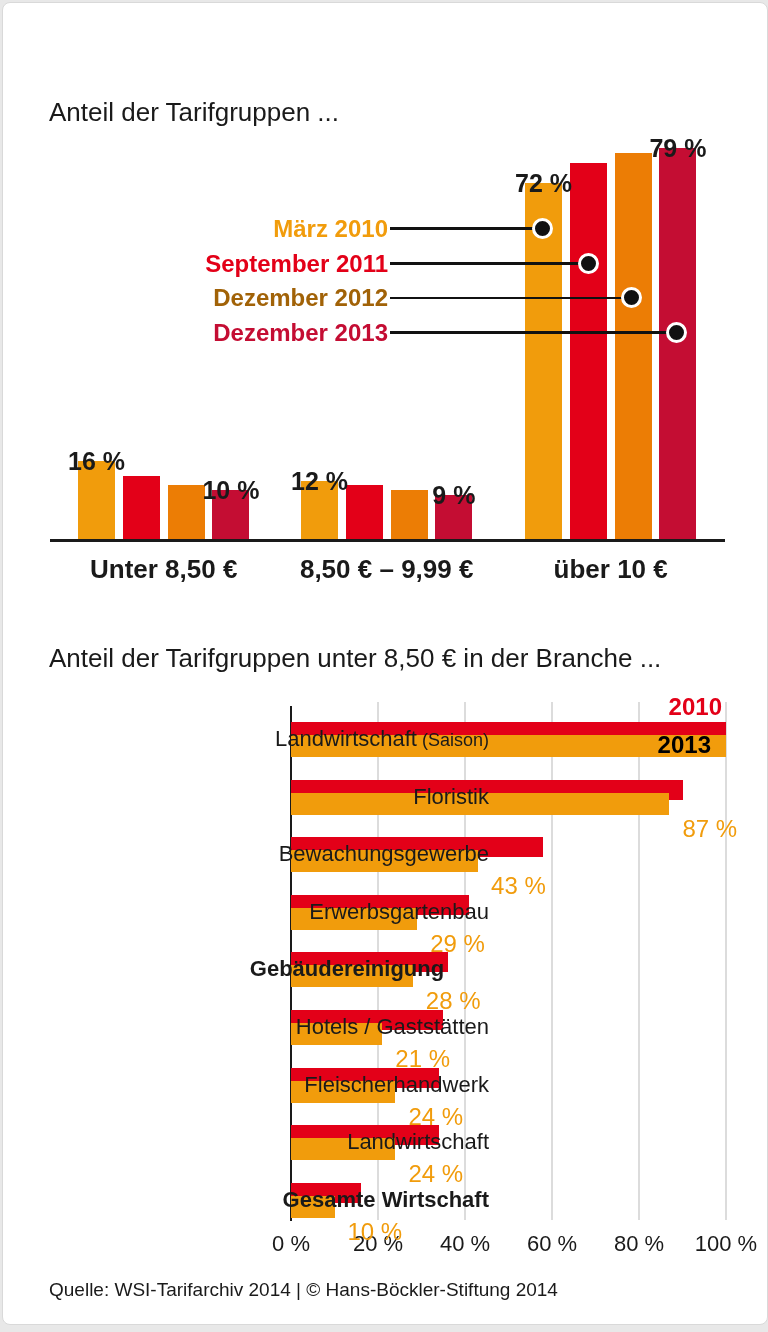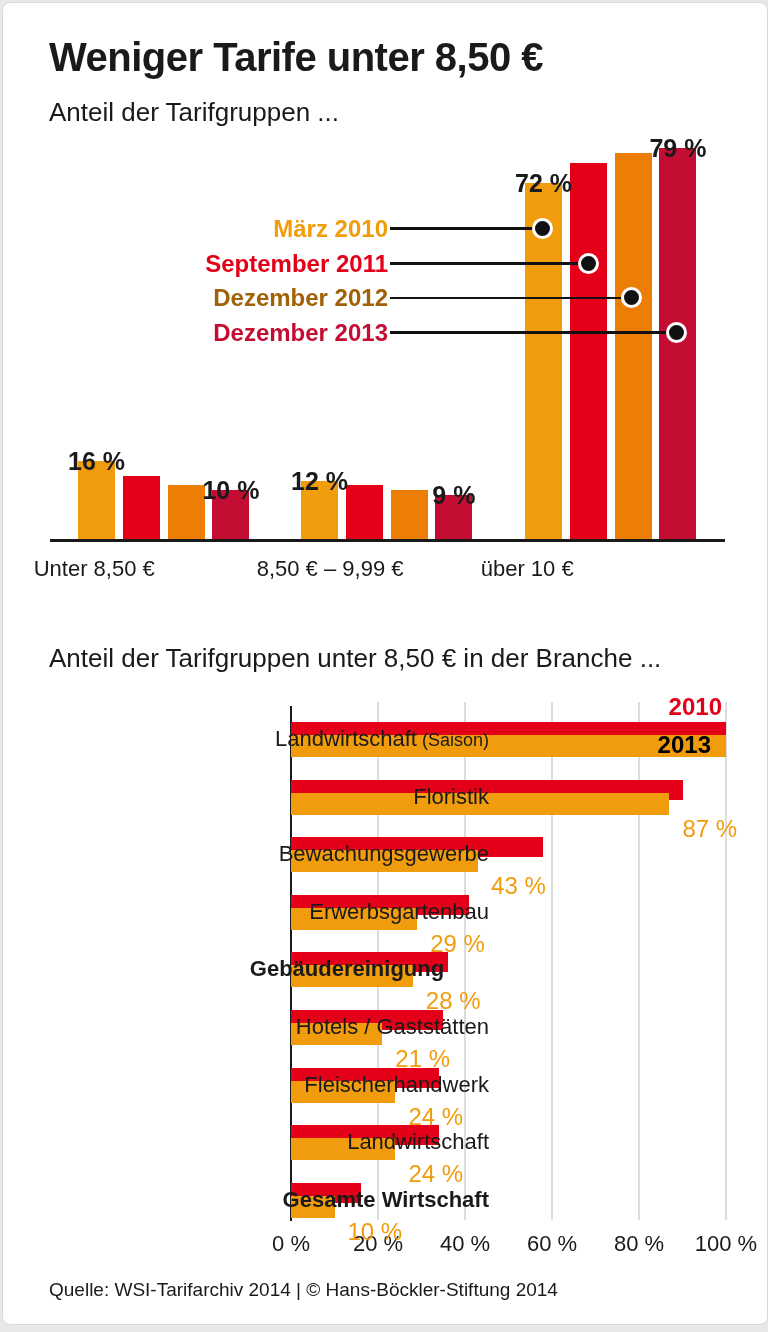--- a/index.html
+++ b/index.html
@@ -8,38 +8,37 @@
   #card{position:absolute;left:2px;top:2px;width:764px;height:1321px;background:#FFFFFF;
         border:1px solid #D9D9D9;border-radius:8px;}
   .abs{position:absolute;white-space:nowrap;}
   #title{left:46px;top:32px;font-size:40px;font-weight:bold;letter-spacing:-0.5px;}
   #subtitle-top{left:46px;top:94px;font-size:26px;}
   #note{right:43px;top:589px;font-size:19px;}
   #subtitle-bottom{left:46px;top:640px;font-size:26px;}
   #source{left:46px;top:1276px;font-size:19px;text-align:right;}
   .bar{position:absolute;}
   .vlabel{position:absolute;font-size:25px;font-weight:bold;text-align:center;line-height:26px;margin-top:19px;}
-  .catlabel-top{position:absolute;font-size:22px;font-weight:normal;text-align:left;line-height:30px;}
+  .catlabel-top{position:absolute;font-size:26px;font-weight:bold;text-align:center;line-height:30px;}
   .legend-label{position:absolute;font-size:24px;font-weight:bold;text-align:right;line-height:29px;}
   .legend-line{position:absolute;height:2.5px;background:#111;}
   .legend-dot{position:absolute;width:15px;height:15px;border-radius:50%;background:#111;border:3.5px solid #fff;}
   .hcat{position:absolute;font-size:22px;text-align:right;line-height:26px;}
   .hcat .small{font-size:18px;}
   .hval{position:absolute;font-size:24px;font-weight:normal;line-height:26px;}
   .tick{position:absolute;font-size:22px;text-align:center;line-height:24px;}
   .gridline{position:absolute;width:2px;}
   .axisline{position:absolute;background:#1A1A1A;}
   .serlabel{position:absolute;font-size:24px;font-weight:bold;line-height:26px;}
 </style>
 </head>
 <body>
 
 <div id="frame">
   <div id="card">
-    <div class="abs" id="title">Weniger Tarife unter 8,50 €</div>
     <div class="abs" id="subtitle-top">Anteil der Tarifgruppen ...</div>
     <div id="chart-top">
         <div class="bar" style="left: 75px; top: 457.672px; width: 37px; height: 79.328px; background: rgb(241, 156, 12);"></div>
         <div class="bar" style="left: 298px; top: 477.504px; width: 37px; height: 59.496px; background: rgb(241, 156, 12);"></div>
         <div class="bar" style="left: 522px; top: 180.024px; width: 37px; height: 356.976px; background: rgb(241, 156, 12);"></div>
         <div class="bar" style="left: 119.8px; top: 472.546px; width: 37px; height: 64.454px; background: rgb(227, 0, 24);"></div>
         <div class="bar" style="left: 342.8px; top: 482.462px; width: 37px; height: 54.538px; background: rgb(227, 0, 24);"></div>
         <div class="bar" style="left: 566.8px; top: 160.192px; width: 37px; height: 376.808px; background: rgb(227, 0, 24);"></div>
         <div class="bar" style="left: 164.6px; top: 482.462px; width: 37px; height: 54.538px; background: rgb(236, 125, 5);"></div>
         <div class="bar" style="left: 387.6px; top: 487.42px; width: 37px; height: 49.58px; background: rgb(236, 125, 5);"></div>

